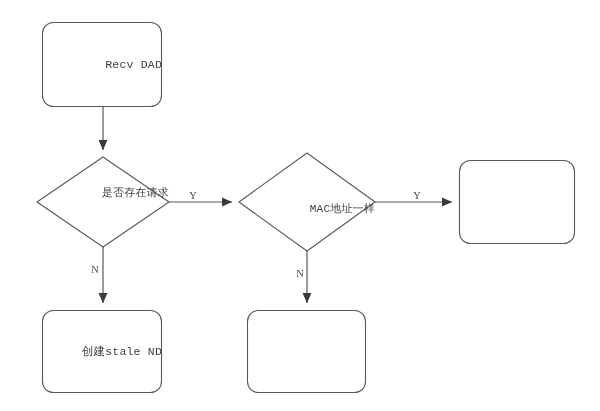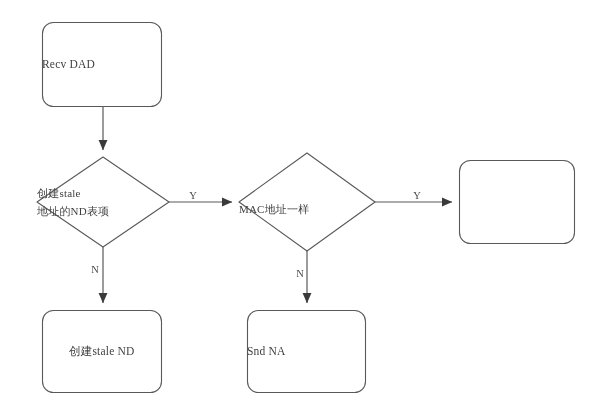--- a/index.html
+++ b/index.html
@@ -21,28 +21,28 @@
   }
   #flow-svg {
     position: absolute;
     left: 0;
     top: 0;
     width: 600px;
     height: 411px;
   }
   .node-label {
     position: absolute;
-    text-align: left;
+    text-align: right;
     color: #3f3f3f;
     font-size: 11.5px;
     line-height: 15px;
     letter-spacing: 0.2px;
     white-space: pre;
     pointer-events: none;
-    font-family: Liberation Serif, serif;
+    font-family: Liberation Mono, monospace;
   }
   .edge-label {
     position: absolute;
     text-align: center;
     color: #4a4a4a;
     font-size: 10.5px;
     line-height: 12px;
     font-family: "Liberation Serif", "DejaVu Serif", serif;
     pointer-events: none;
   }
@@ -84,29 +84,27 @@
 
     <line x1="103" y1="247" x2="103" y2="303" stroke="#595959" stroke-width="1.2" marker-end="url(#arrow-solid)"></line>
 
     <line x1="375" y1="202" x2="452" y2="202" stroke="#595959" stroke-width="1.2" marker-end="url(#arrow-solid)"></line>
 
     <line x1="307" y1="251" x2="307" y2="303" stroke="#595959" stroke-width="1.2" marker-end="url(#arrow-solid)"></line>
   </svg>
 
   <div class="node-label terminator-label" style="left:42px; top:57px; width:120px;">Recv DAD</div>
 
-  <div class="node-label decision-label" style="left:37px; top:185px; width:132px;">创建stale</div>
-  <div class="node-label decision-label" style="left:37px; top:203px; width:132px;">地址的ND表项</div>
+  <div class="node-label decision-label" style="left:37px; top:185px; width:132px;">是否存在请求</div>
 
   <div class="node-label decision-label" style="left:239px; top:201px; width:136px;">MAC地址一样</div>
 
 
-  <div class="node-label" style="left:42px; top:344px; width:120px;padding-left:27px;">创建stale ND</div>
+  <div class="node-label" style="left:42px; top:344px; width:120px;">创建stale ND</div>
 
-  <div class="node-label" style="left:247px; top:344px; width:119px;">Snd NA</div>
 
   <div class="edge-label" style="left:186px; top:190px; width:14px;">Y</div>
 
   <div class="edge-label" style="left:88px; top:264px; width:14px;">N</div>
 
   <div class="edge-label" style="left:410px; top:190px; width:14px;">Y</div>
 
   <div class="edge-label" style="left:293px; top:268px; width:14px;">N</div>
 
 </div>

